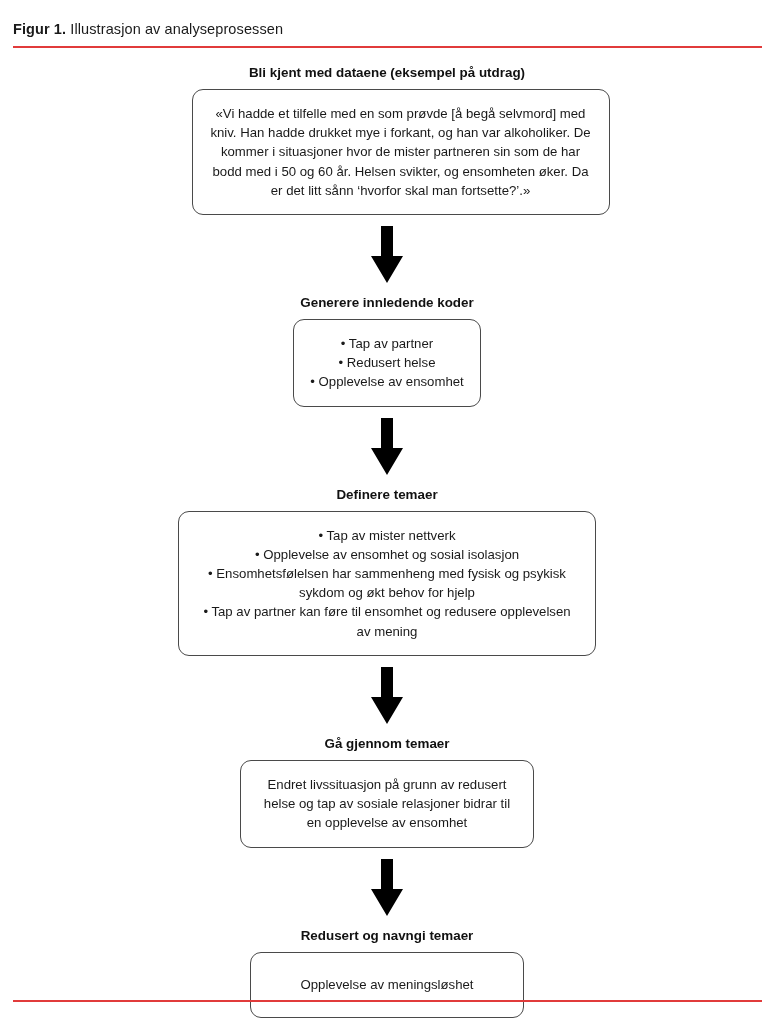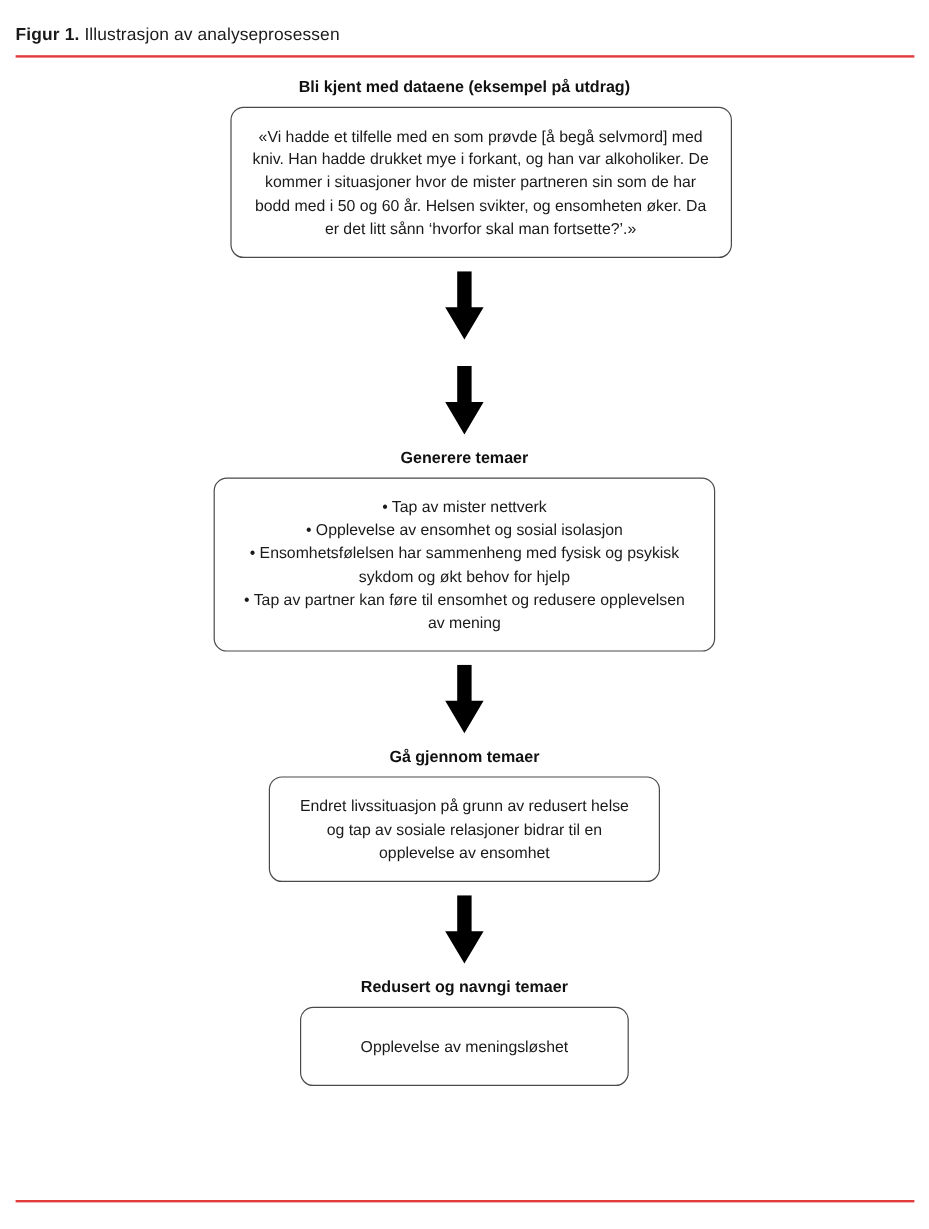--- a/index.html
+++ b/index.html
@@ -91,21 +91,21 @@
     color: #1a1a1a;
     padding: 14px 16px;
   }
 
   .stage-box p { margin: 0; }
 
   
   .box-quote    { width: 418px; min-height: 124px; margin-left: 27px; }
   .box-codes    { width: 188px; min-height: 82px; }
   .box-themes   { width: 418px; min-height: 144px; }
-  .box-review   { width: 326px; min-height: 88px; }
+  .box-review   { width: 294px; min-height: 88px; }
   .box-define   { width: 274px; min-height: 66px; }
 
   
   .arrow {
     width: 34px;
     height: 58px;
     display: block;
     margin: 11px 0 10px 0;
   }
   .arrow-shape { fill: #000000; }
@@ -127,27 +127,35 @@
       <div class="stage-heading">Bli kjent med dataene (eksempel på utdrag)</div>
       <div class="stage-box box-quote">
         <p>«Vi hadde et tilfelle med en som prøvde [å begå selvmord] med kniv. Han hadde drukket mye i forkant, og han var alkoholiker. De kommer i situasjoner hvor de mister partneren sin som de har bodd med i 50 og 60 år. Helsen svikter, og ensomheten øker. Da er det litt sånn ‘hvorfor skal man fortsette?’.»</p>
       </div>
     </div>
 
     <svg class="arrow" viewBox="0 0 34 58">
       <polygon class="arrow-shape" points="11,0 23,0 23,30 33,30 17,57 1,30 11,30"></polygon>
     </svg>
 
+    <div class="stage">
+      <div class="stage-heading">Generere innledende koder</div>
+      <div class="stage-box box-codes">
+        <p style="white-space: pre-line;">• Tap av partner
+• Redusert helse
+• Opplevelse av ensomhet</p>
+      </div>
+    </div>
 
     <svg class="arrow" viewBox="0 0 34 58">
       <polygon class="arrow-shape" points="11,0 23,0 23,30 33,30 17,57 1,30 11,30"></polygon>
     </svg>
 
     <div class="stage">
-      <div class="stage-heading">Generere temaer</div>
+      <div class="stage-heading">Definere temaer</div>
       <div class="stage-box box-themes">
         <p style="white-space: pre-line;">• Tap av mister nettverk
 • Opplevelse av ensomhet og sosial isolasjon
 • Ensomhetsfølelsen har sammenheng med fysisk og psykisk sykdom og økt behov for hjelp
 • Tap av partner kan føre til ensomhet og redusere opplevelsen av mening</p>
       </div>
     </div>
 
     <svg class="arrow" viewBox="0 0 34 58">
       <polygon class="arrow-shape" points="11,0 23,0 23,30 33,30 17,57 1,30 11,30"></polygon>

